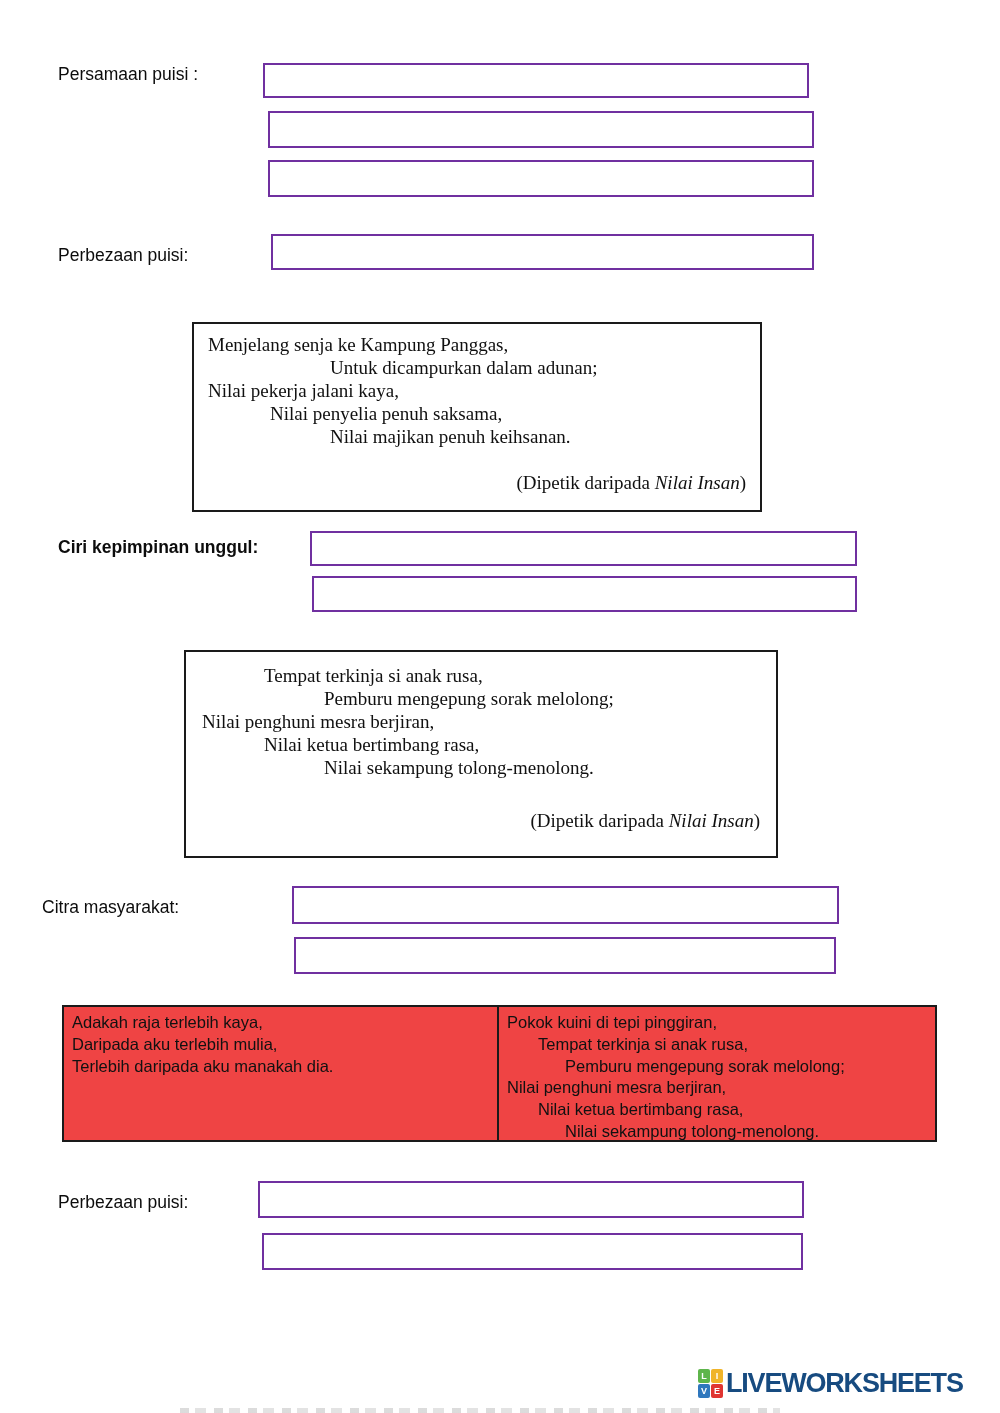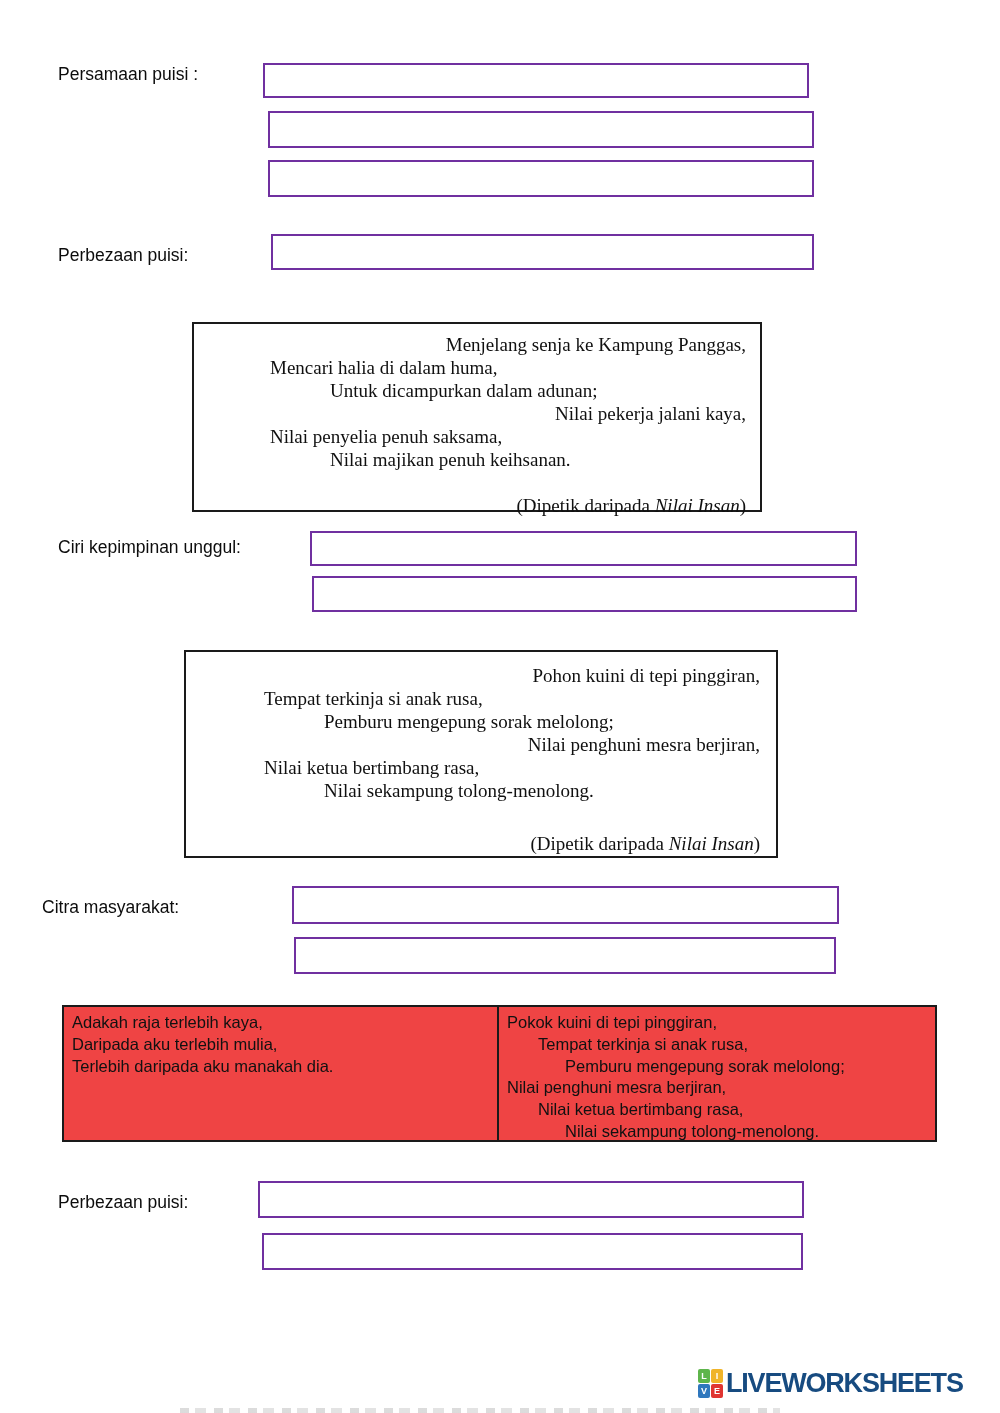--- a/index.html
+++ b/index.html
@@ -9,21 +9,21 @@
   .lbl{position:absolute;font-size:17.5px;color:#0c0c0c;white-space:nowrap;}
 
   .ans{position:absolute;border:2px solid #7030a0;background:#ffffff;
        font-family:"Liberation Sans",sans-serif;font-size:16px;color:#111;
        padding:0 8px;box-sizing:border-box;outline:none;border-radius:0;}
 
   .poembox{position:absolute;border:2px solid #1a1a1a;background:#ffffff;
            font-family:"Liberation Serif",serif;font-size:19px;color:#101010;
            box-sizing:border-box;}
   .poembox .pline{line-height:23px;white-space:nowrap;}
-  .ind0{padding-left:0;text-align:right;}
+  .ind0{padding-left:0;}
   .ind1{padding-left:62px;}
   .ind2{padding-left:122px;}
   .citation{line-height:23px;text-align:right;}
   .citation .it{font-style:italic;}
 
   .cmp-table{position:absolute;display:flex;border:2px solid #1a1a1a;
              background:#ef4444;box-sizing:border-box;font-size:16.5px;}
   .cmp-cell{box-sizing:border-box;padding:5px 8px;}
   .cmp-cell.left{width:435px;border-right:2px solid #1a1a1a;}
   .cmp-cell.right{flex:1;}
@@ -56,36 +56,34 @@
   <div class="lbl" style="left:58px;top:64px;">Persamaan puisi :</div>
   <input class="ans" type="text" style="left: 263px; top: 63px; width: 546px; height: 35px;">
   <input class="ans" type="text" style="left: 268px; top: 111px; width: 546px; height: 37px;">
   <input class="ans" type="text" style="left: 268px; top: 160px; width: 546px; height: 37px;">
 
   <div class="lbl" style="left:58px;top:245px;">Perbezaan puisi:</div>
   <input class="ans" type="text" style="left: 271px; top: 234px; width: 543px; height: 36px;">
 
   <div class="poembox" style="left:192px;top:322px;width:570px;height:190px;padding:9px 14px;">
     <div class="pline ind0">Menjelang senja ke Kampung Panggas,</div>
-    <div class="pline ind1">Mencari halia di dalam huma,</div>
     <div class="pline ind2">Untuk dicampurkan dalam adunan;</div>
     <div class="pline ind0">Nilai pekerja jalani kaya,</div>
     <div class="pline ind1">Nilai penyelia penuh saksama,</div>
     <div class="pline ind2">Nilai majikan penuh keihsanan.</div>
     <div class="citation" style="margin-top:23px;">
       <span>(Dipetik daripada </span><span class="it">Nilai Insan</span><span>)</span>
     </div>
   </div>
 
-  <div class="lbl" style="left:58px;top:537px;">Ciri kepimpinan unggul:</div>
+  <div class="lbl" style="left:58px;top:537px;font-weight:bold;">Ciri kepimpinan unggul:</div>
   <input class="ans" type="text" style="left: 310px; top: 531px; width: 547px; height: 35px;">
   <input class="ans" type="text" style="left: 312px; top: 576px; width: 545px; height: 36px;">
 
   <div class="poembox" style="left:184px;top:650px;width:594px;height:208px;padding:12px 16px;">
-    <div class="pline ind0">Pohon kuini di tepi pinggiran,</div>
     <div class="pline ind1">Tempat terkinja si anak rusa,</div>
     <div class="pline ind2">Pemburu mengepung sorak melolong;</div>
     <div class="pline ind0">Nilai penghuni mesra berjiran,</div>
     <div class="pline ind1">Nilai ketua bertimbang rasa,</div>
     <div class="pline ind2">Nilai sekampung tolong-menolong.</div>
     <div class="citation" style="margin-top:30px;">
       <span>(Dipetik daripada </span><span class="it">Nilai Insan</span><span>)</span>
     </div>
   </div>
 

